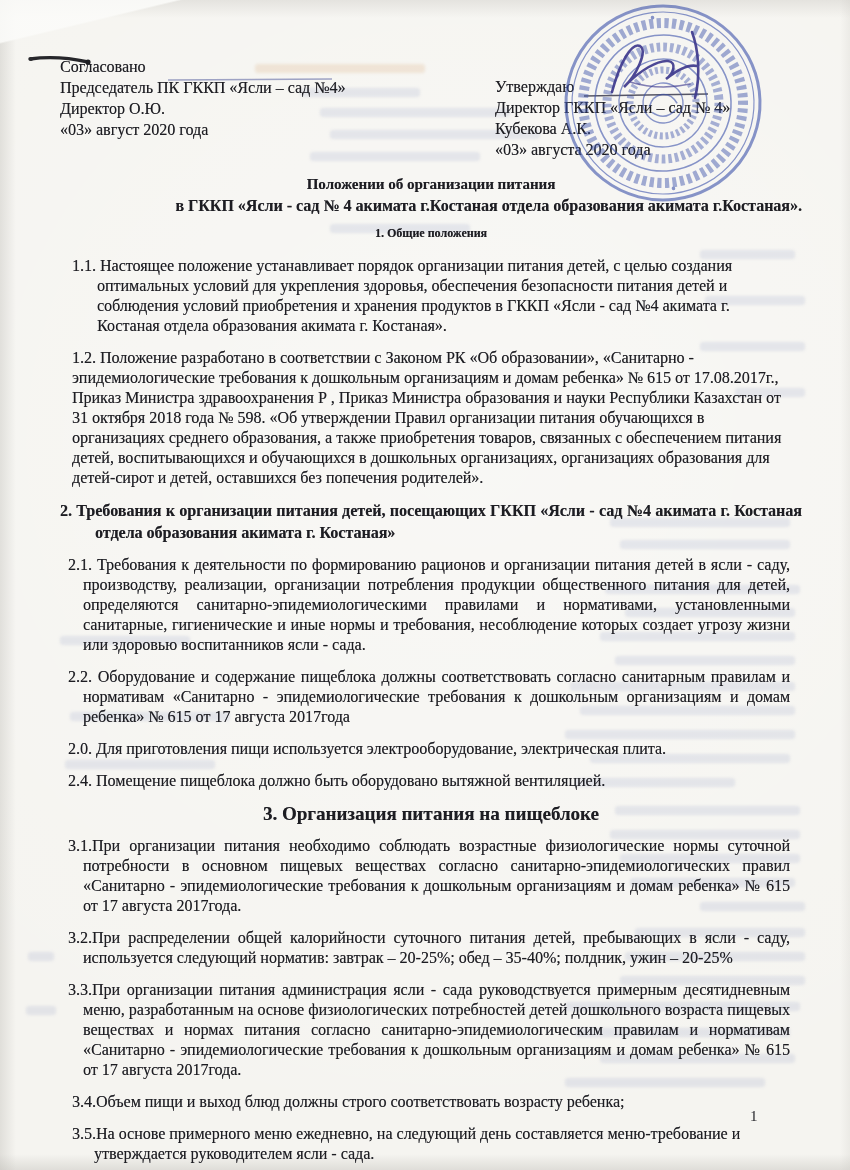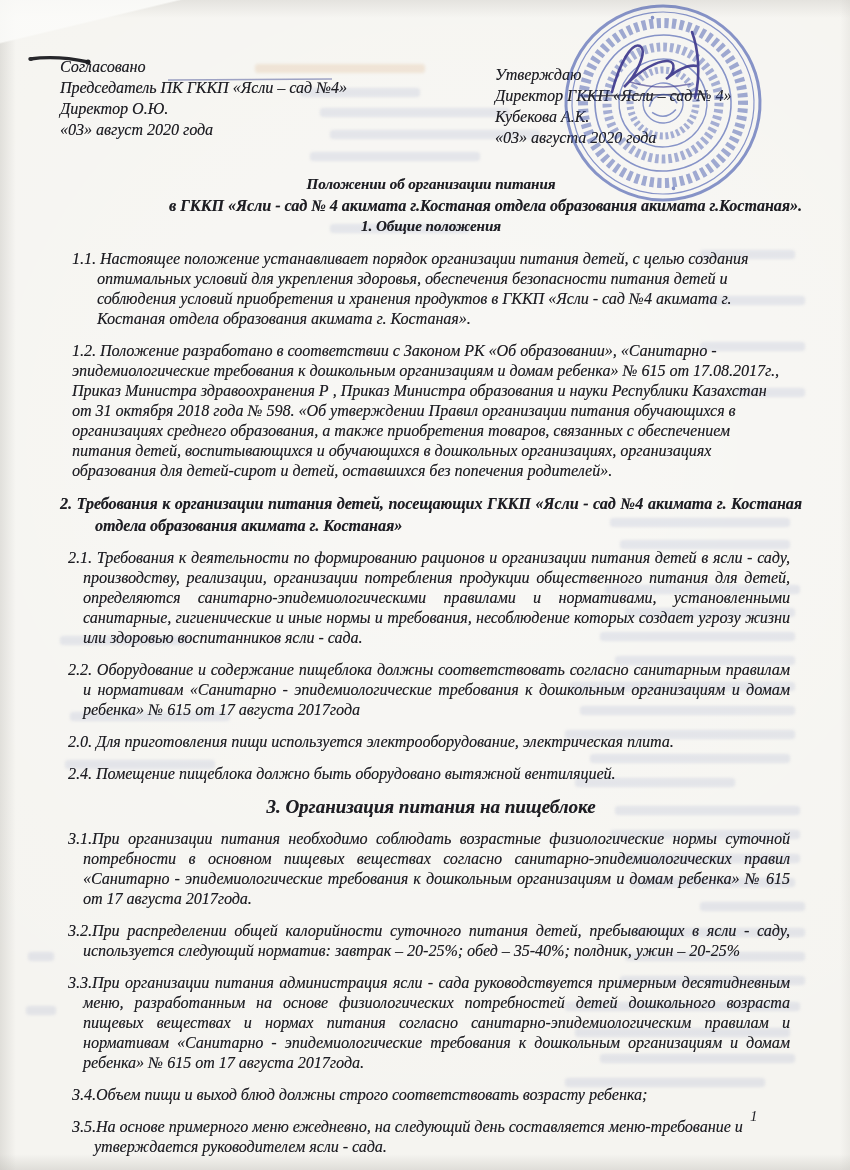--- a/index.html
+++ b/index.html
@@ -1,34 +1,34 @@
 <!DOCTYPE html>
 <html><head>
 <meta charset="utf-8">
 <style>
   html,body{margin:0;padding:0;background:#dddcd8;}
   .scan{position:relative;width:850px;height:1170px;overflow:hidden;background:#bef264;
-        font-family:"Liberation Serif","DejaVu Serif",serif;font-style:italic;}
+        font-family:"Liberation Serif","DejaVu Serif",serif;}
   .paper{position:absolute;inset:0;background:#f5f4f0;}
   .paper::before{content:'';position:absolute;inset:0;pointer-events:none;background:
      linear-gradient(90deg, rgba(185,183,177,0.35), rgba(0,0,0,0) 16px),
      linear-gradient(270deg, rgba(200,198,192,0.22), rgba(0,0,0,0) 10px),
      linear-gradient(180deg, rgba(214,212,207,0.55), rgba(0,0,0,0) 18px),
      linear-gradient(0deg, rgba(190,188,182,0.4), rgba(0,0,0,0) 16px),
      radial-gradient(130% 90% at 55% 38%, rgba(255,255,255,0.35), rgba(0,0,0,0) 70%);}
   .corner{position:absolute;top:0;left:0;width:200px;height:48px;pointer-events:none;
      background:linear-gradient(to bottom right, rgba(251,251,249,0.9) 0 44%, rgba(0,0,0,0) 46%);}
   .content{position:absolute;left:60px;top:56px;width:742px;color:#1d1d22;
      font-size:16px;line-height:20px;text-shadow:0.2px 0 0 rgba(29,29,40,0.55);}
   .hdr{position:relative;height:88px;margin-bottom:30px;}
   .hdr-left{position:absolute;left:0;top:0;line-height:21px;}
-  .hdr-right{position:absolute;left:435px;top:8px;line-height:21px;}
+  .hdr-right{position:absolute;left:435px;top:20px;line-height:21px;}
   .title1{font-weight:700;text-align:center;font-size:15px;line-height:21px;}
   .title2{font-weight:700;text-align:right;font-size:16px;line-height:21px;}
-  .hcenter{font-weight:700;text-align:center;font-size:15px;line-height:21px;margin:0 0;}
+  .hcenter{font-weight:700;text-align:center;font-size:12px;line-height:21px;margin:7px 0;}
   .h2p{font-weight:700;font-size:16px;line-height:21.5px;text-align:justify;
        padding-left:35px;text-indent:-35px;margin:1px 0;}
   p{margin:12px;}
   .p-hang25{padding-left:25px;text-indent:-25px;}
   .p-flush{padding-left:0;text-indent:0;}
   .p-s2{margin-left:8px;padding-left:15px;text-indent:-15px;text-align:justify;}
   .p-s3{margin-left:8px;padding-left:15px;text-indent:-15px;text-align:justify;}
   .p-s3b{padding-left:22px;text-indent:-22px;}
   .gap-after{margin-bottom:12px;}
   .h3c{font-weight:700;text-align:center;font-size:19px;line-height:21px;margin:10px 0 9px 0;}

